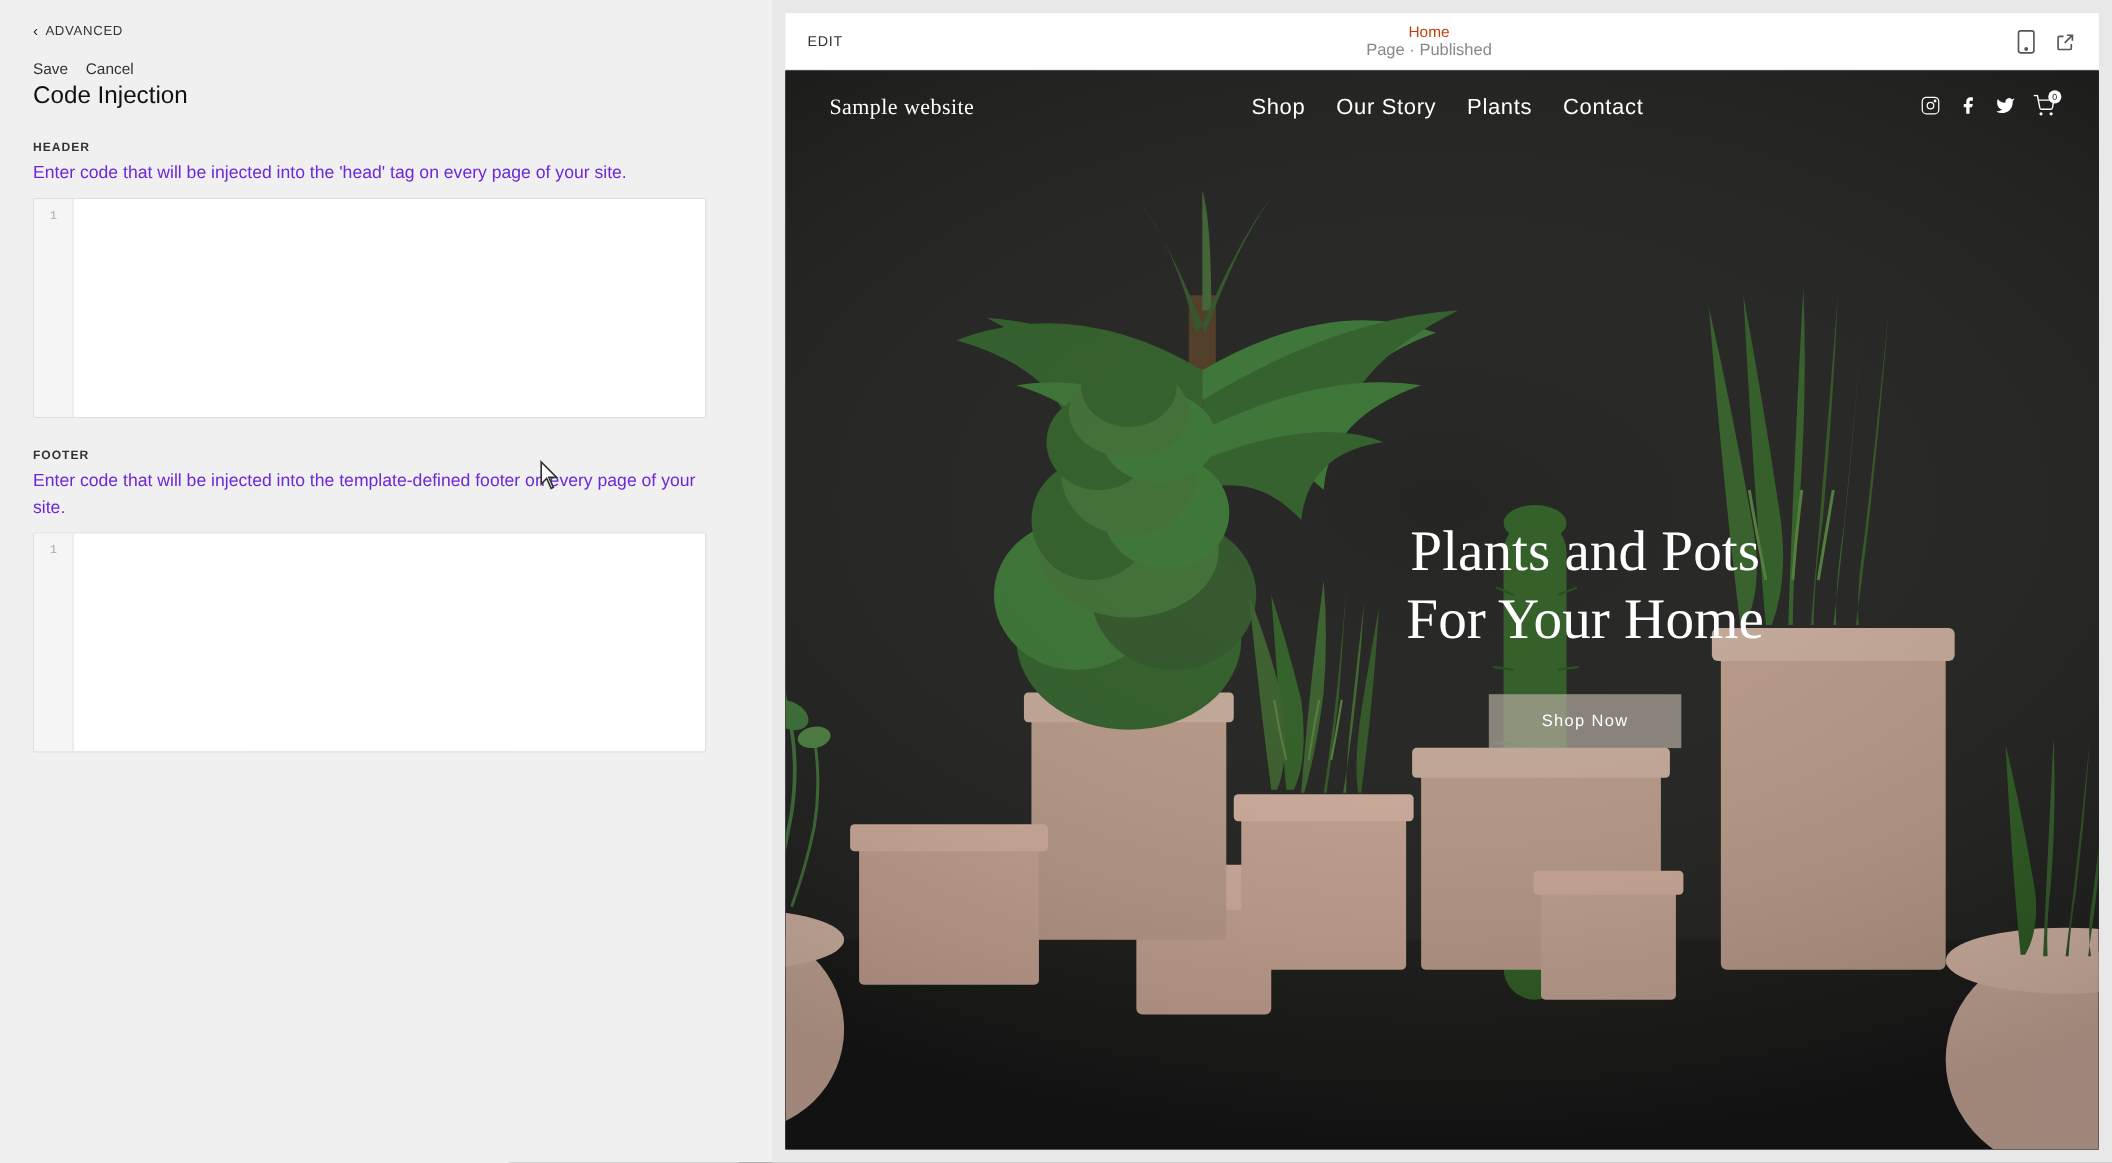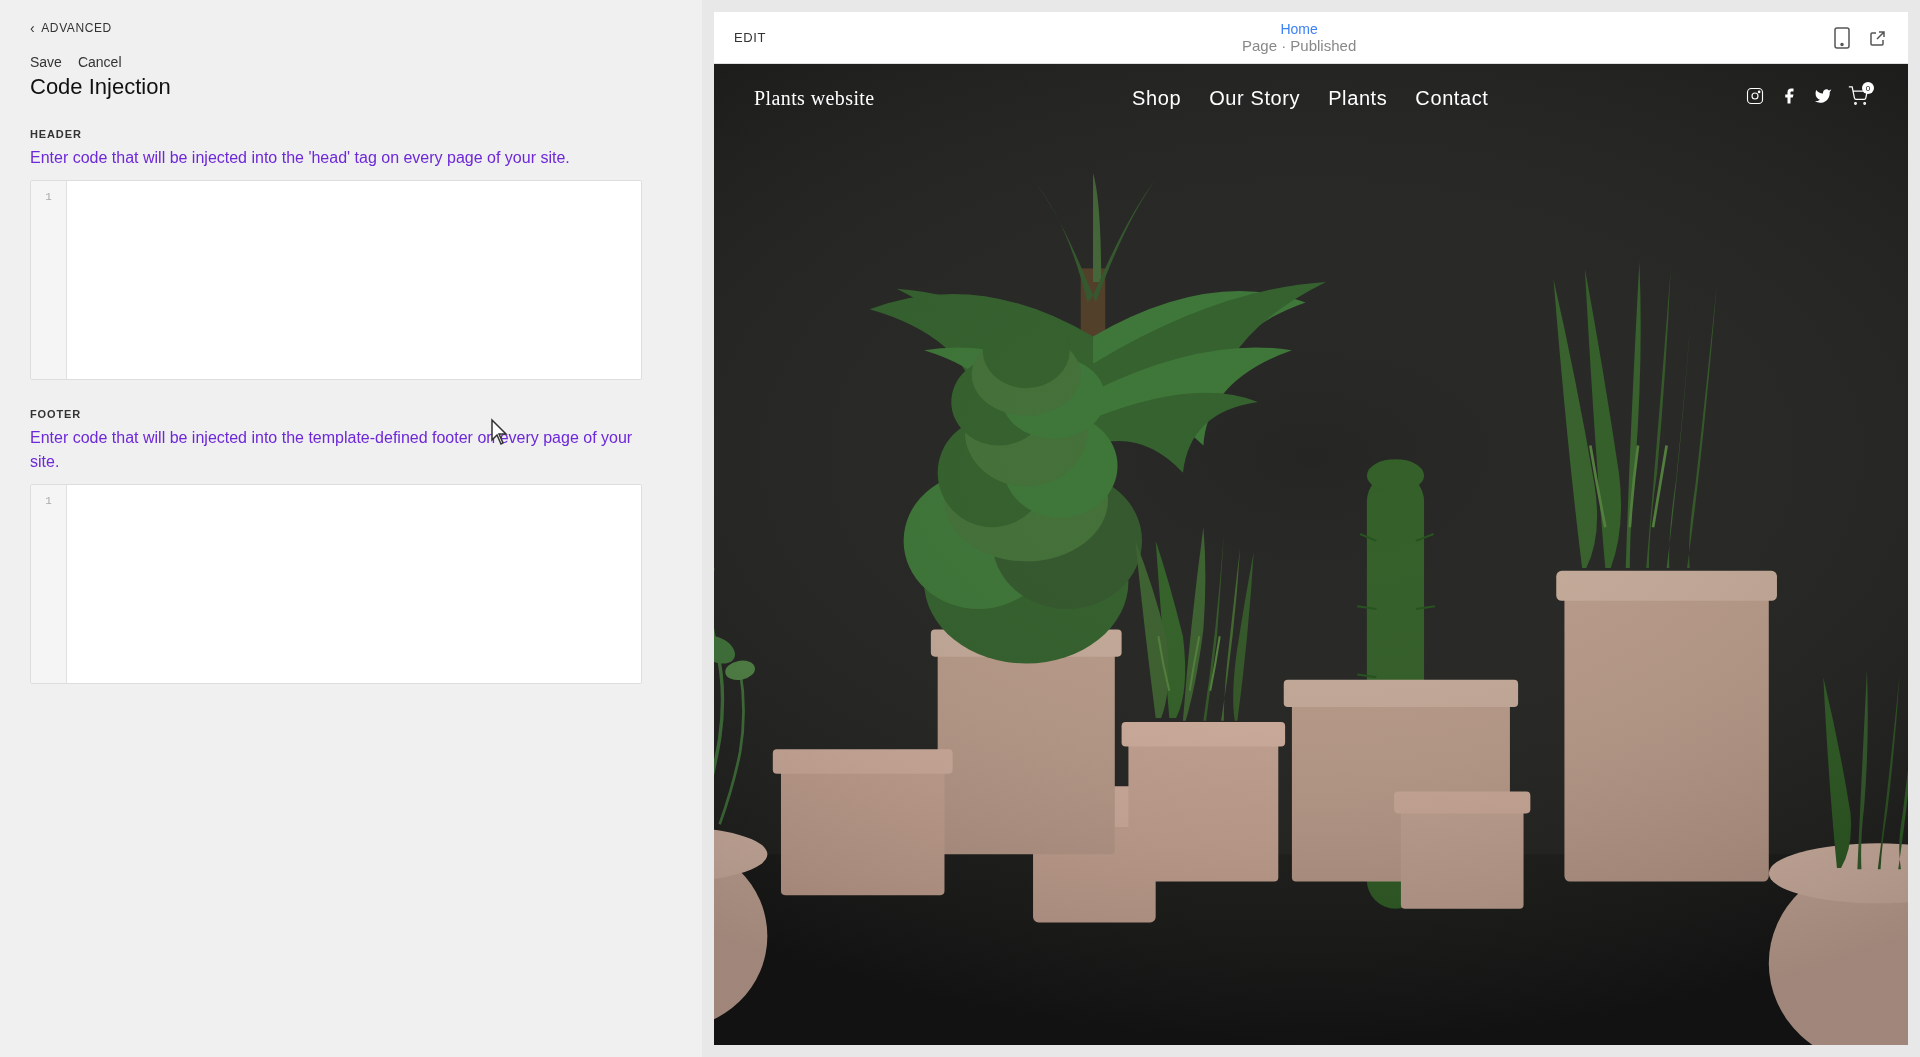--- a/index.html
+++ b/index.html
@@ -170,21 +170,21 @@
 
     .toolbar-center {
       display: flex;
       flex-direction: column;
       align-items: center;
     }
 
     .toolbar-page-name {
       font-size: 14px;
       font-weight: 500;
-      color: #3b82f6;
+      color: #c2410c;
     }
 
     .toolbar-page-status {
       font-size: 15px;
       color: #888;
     }
 
     .toolbar-right {
       display: flex;
       align-items: center;
@@ -528,21 +528,21 @@
         <rect x="685" y="534" width="100" height="16" fill="#cca898" rx="3"></rect>
 
         <radialGradient id="ambientLight" cx="50%" cy="40%" r="60%">
           <stop offset="0%" stop-color="rgba(255,255,220,0.04)"></stop>
           <stop offset="100%" stop-color="rgba(0,0,0,0.2)"></stop>
         </radialGradient>
         <rect width="1248" height="720" fill="url(#ambientLight)"></rect>
       </svg>
 
       <div class="site-nav">
-        <div class="site-logo">Plants website</div>
+        <div class="site-logo">Sample website</div>
         <div class="site-nav-links">
           <span class="site-nav-link">Shop</span>
           <span class="site-nav-link">Our Story</span>
           <span class="site-nav-link">Plants</span>
           <span class="site-nav-link">Contact</span>
         </div>
         <div class="site-nav-icons">
           <span class="site-nav-icon">
             <svg width="18" height="18" viewBox="0 0 24 24" fill="none" stroke="white" stroke-width="1.5">
               <rect x="2" y="2" width="20" height="20" rx="5" ry="5"></rect>
@@ -564,17 +564,24 @@
             <svg width="20" height="20" viewBox="0 0 24 24" fill="none" stroke="white" stroke-width="1.5">
               <circle cx="9" cy="21" r="1"></circle>
               <circle cx="20" cy="21" r="1"></circle>
               <path d="M1 1h4l2.68 13.39a2 2 0 002 1.61h9.72a2 2 0 002-1.61L23 6H6"></path>
             </svg>
             <span class="cart-badge">0</span>
           </div>
         </div>
       </div>
 
+      <div class="hero-content">
+        <h1 class="hero-title">
+          <span>Plants and Pots</span><br>
+          <span>For Your Home</span>
+        </h1>
+        <button class="shop-now-btn">Shop Now</button>
+      </div>
 
     </div>
   </div>
 
 </div>
 
 </body></html>

